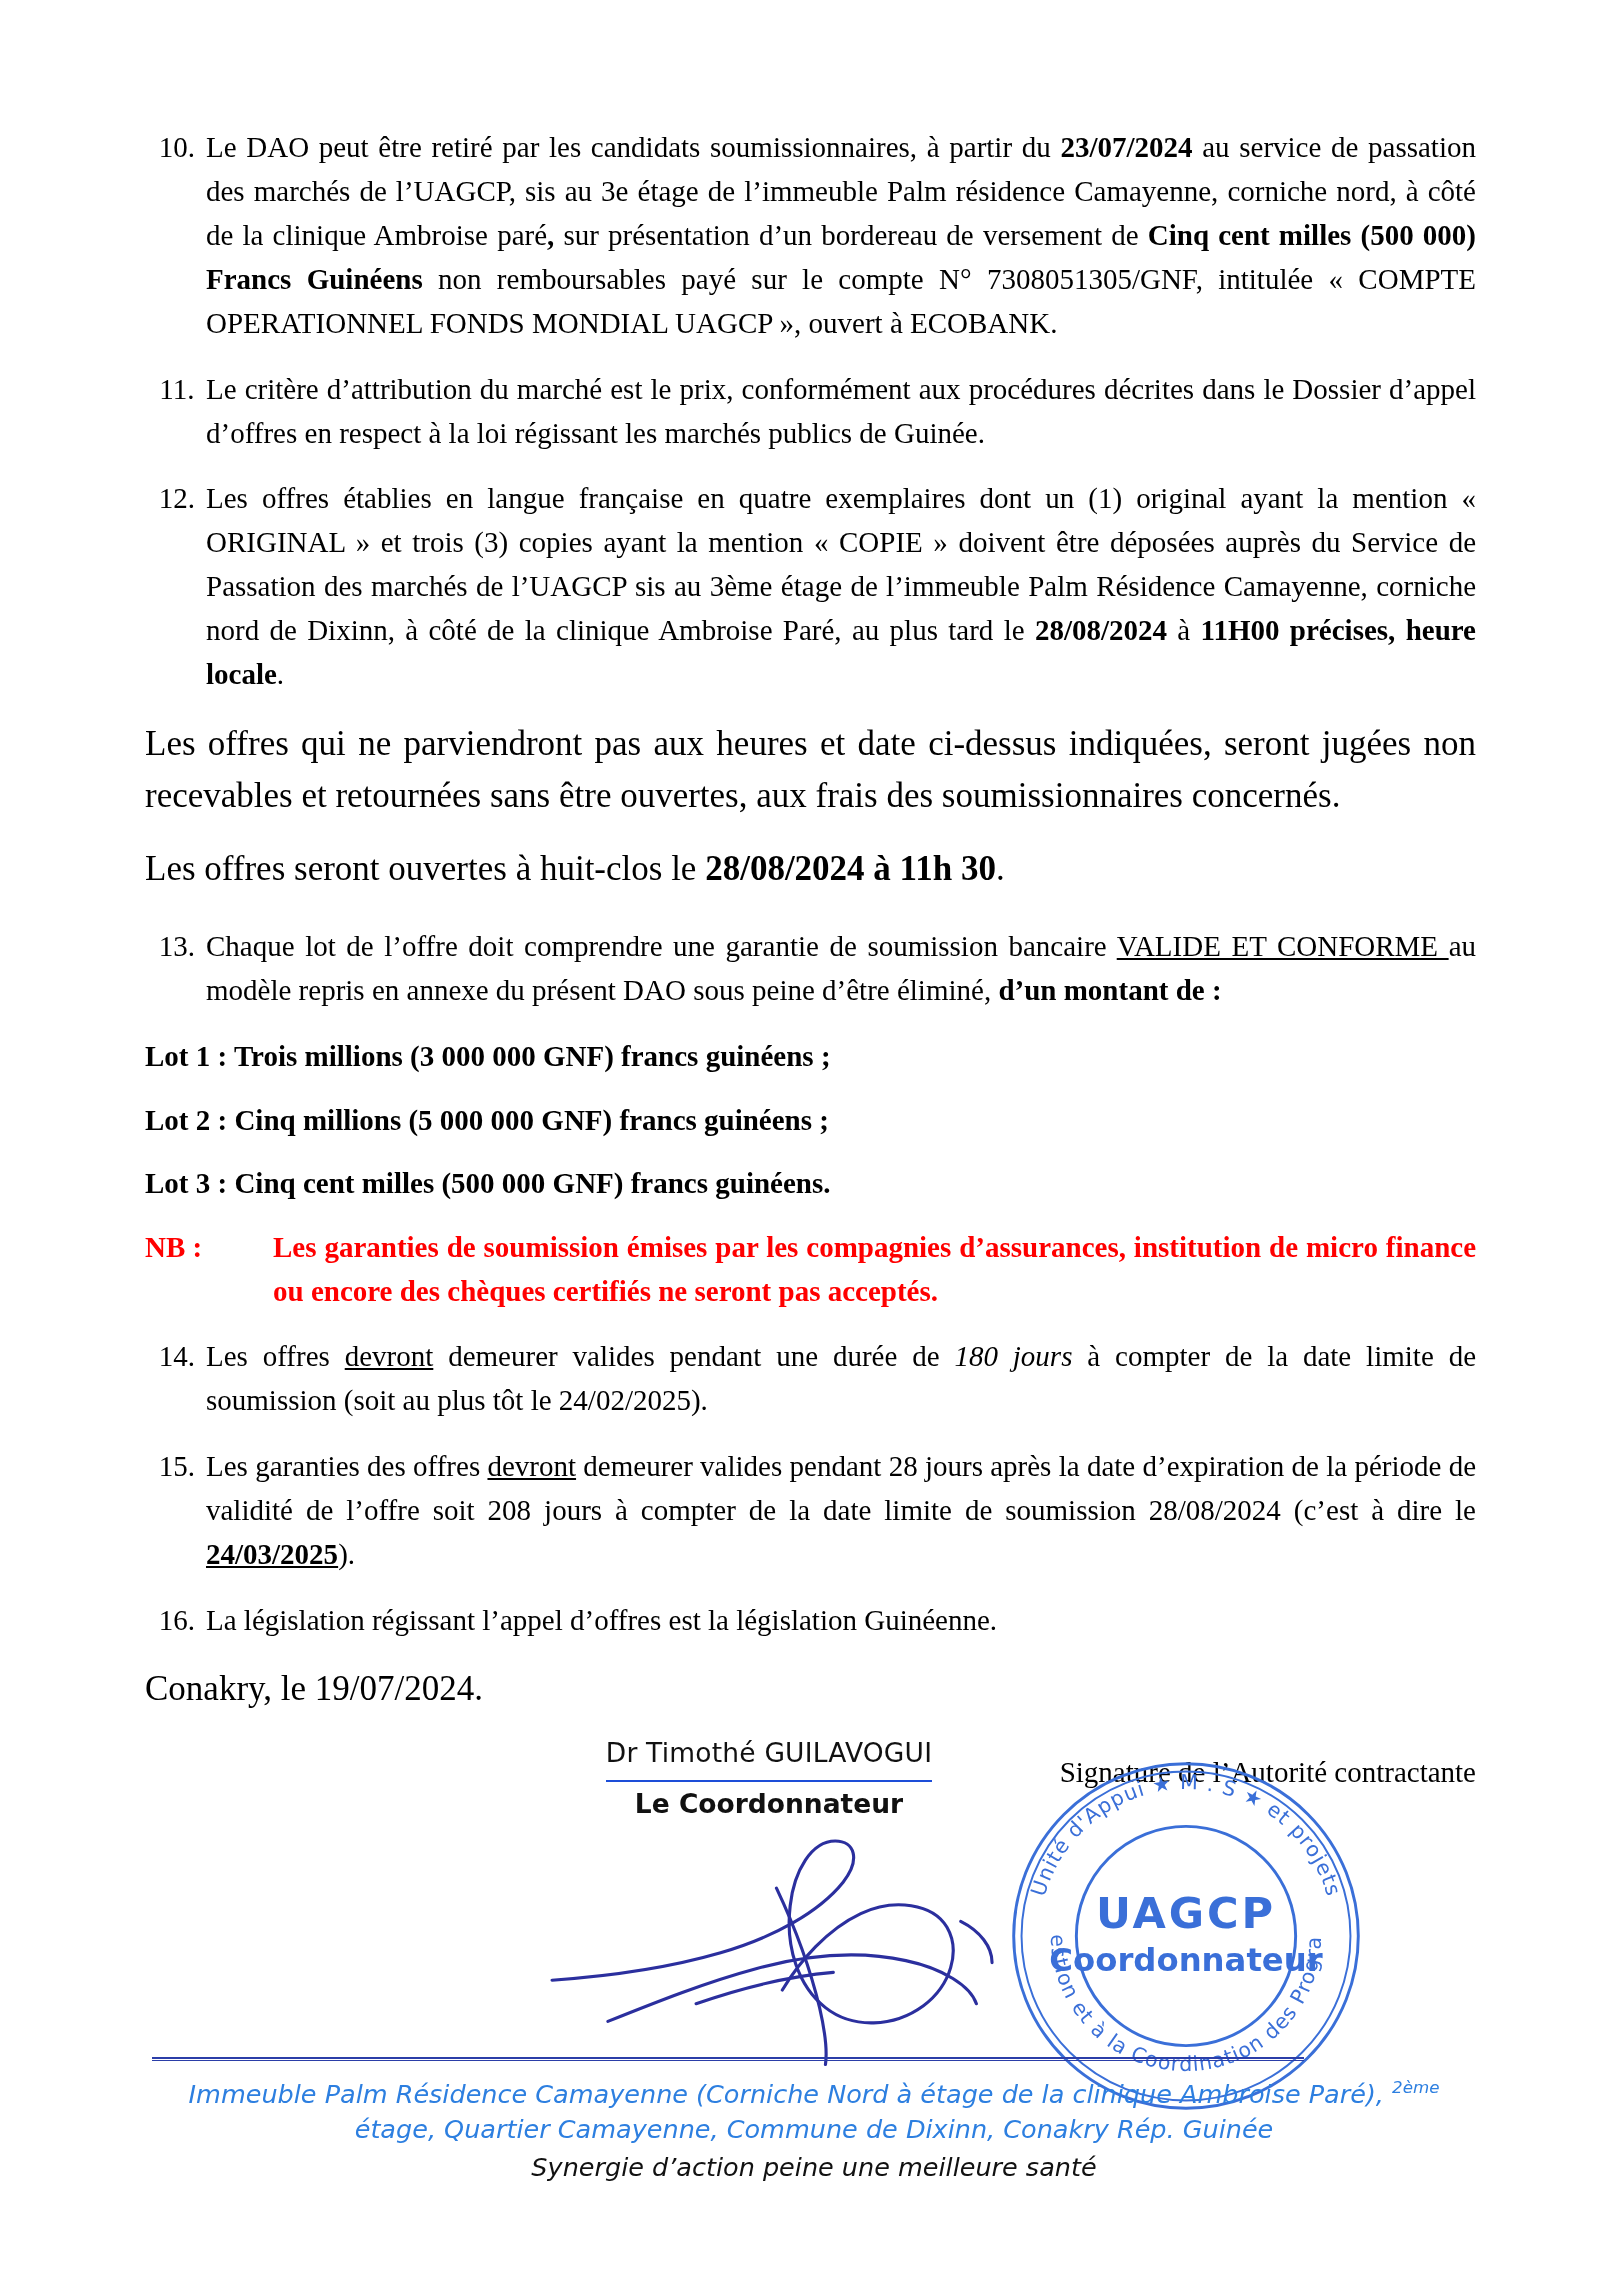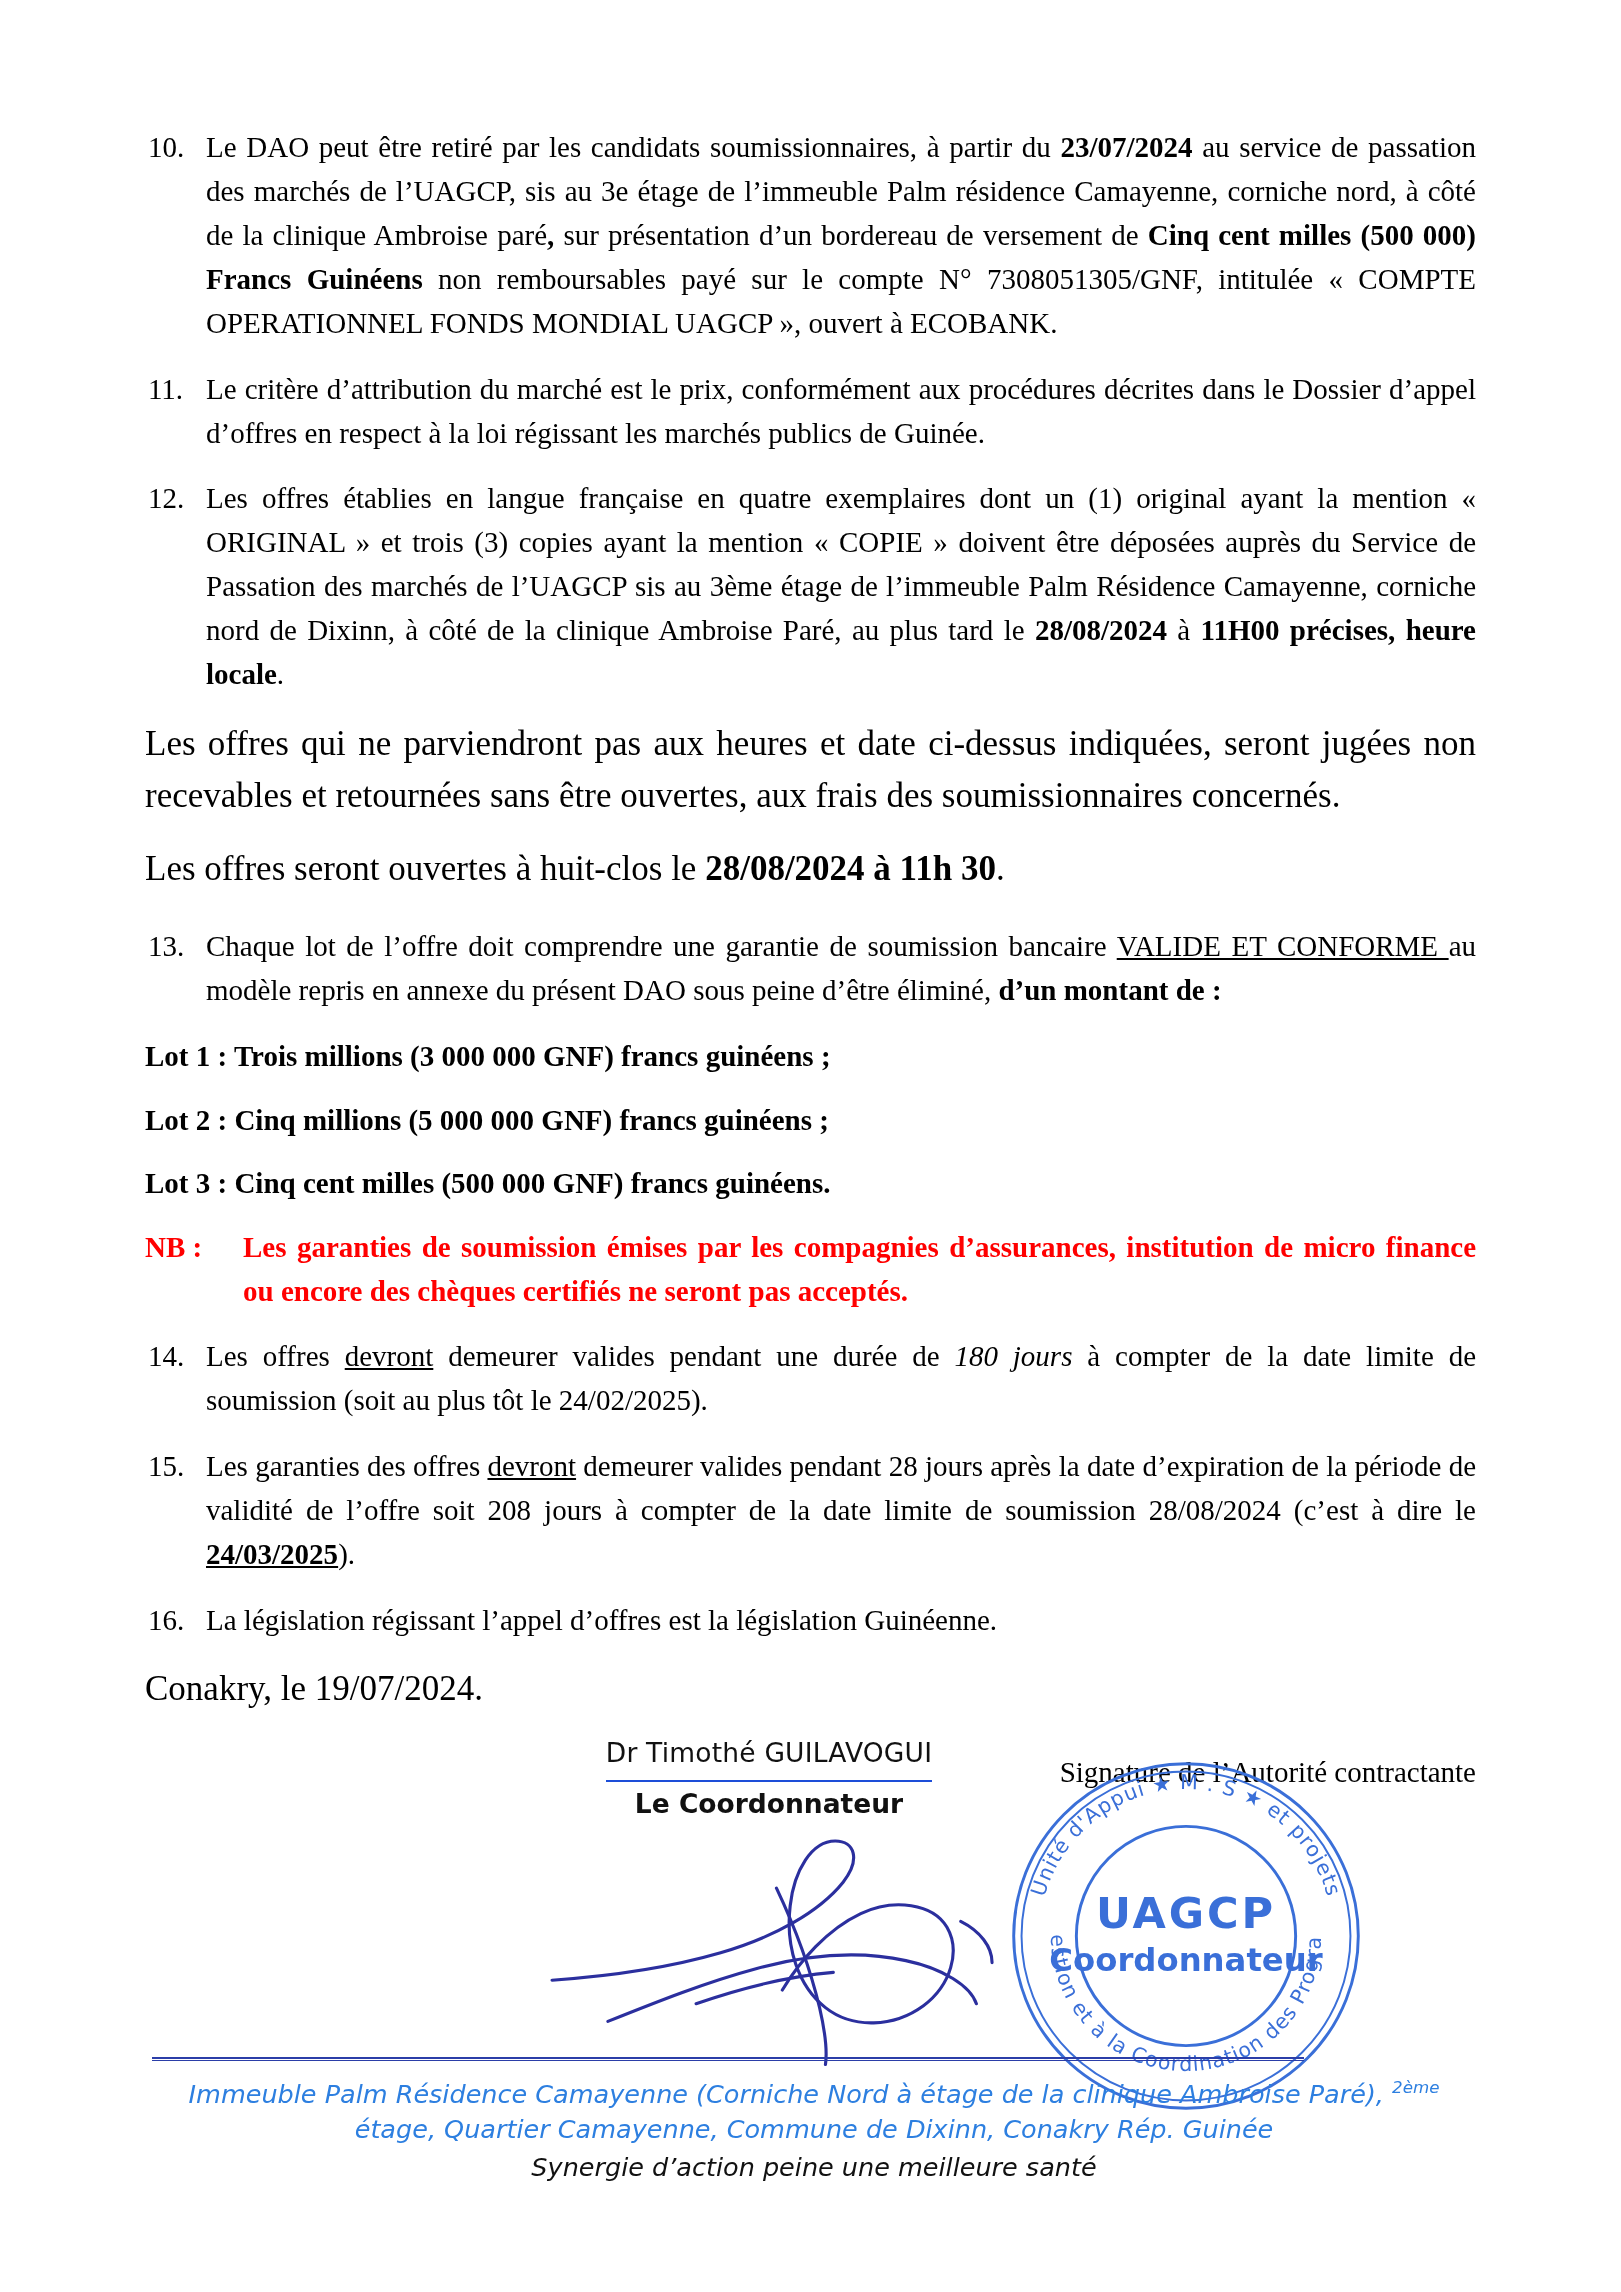--- a/index.html
+++ b/index.html
@@ -28,21 +28,21 @@
   .item {
     display: flex;
     align-items: flex-start;
     margin-bottom: 21.6px;
   }
   .item-num {
     width: 61px;
     flex: 0 0 61px;
     font-size: 29px;
     line-height: 44px;
-    text-align: left;
+    text-align: center;
     padding-left: 2.9px;
     box-sizing: border-box;
   }
   .item-body {
     flex: 1 1 auto;
     font-size: 29px;
     line-height: 44px;
     text-align: justify;
     text-justify: inter-word;
     hyphens: none;
@@ -203,21 +203,21 @@
           <div class="item-body"><span>Chaque lot de l’offre doit comprendre une garantie de soumission bancaire </span><span style="text-decoration: underline;">VALIDE ET CONFORME </span><span>au modèle repris en annexe du présent DAO sous peine d’être éliminé, </span><span style="font-weight: bold;">d’un montant de :</span></div>
         </div>
       </div>
 
     <div id="lot-lines" style="margin-top:9.8px;">
         <div class="lot">Lot 1 : Trois millions (3 000 000 GNF) francs guinéens ;</div>
         <div class="lot">Lot 2 : Cinq millions (5 000 000 GNF) francs guinéens ;</div>
         <div class="lot">Lot 3 : Cinq cent milles (500 000 GNF) francs guinéens.</div>
       </div>
 
-    <div class="nb" style="margin-top:13.7px;">
+    <div class="nb" style="margin-top:13.7px;gap:30px;">
       <span class="nb-label">NB :</span>
       <span class="nb-text">Les garanties de soumission émises par les compagnies d’assurances, institution de micro finance ou encore des chèques certifiés ne seront pas acceptés.</span>
     </div>
 
     <div id="items-tail" style="margin-top:7.8px;">
         <div class="item">
           <div class="item-num">14.</div>
           <div class="item-body"><span>Les offres </span><span style="text-decoration: underline;">devront</span><span> demeurer valides pendant une durée de </span><span style="font-style: italic;">180 jours</span><span> à compter de la date limite de soumission (soit au plus tôt le 24/02/2025).</span></div>
         </div>
         <div class="item">

